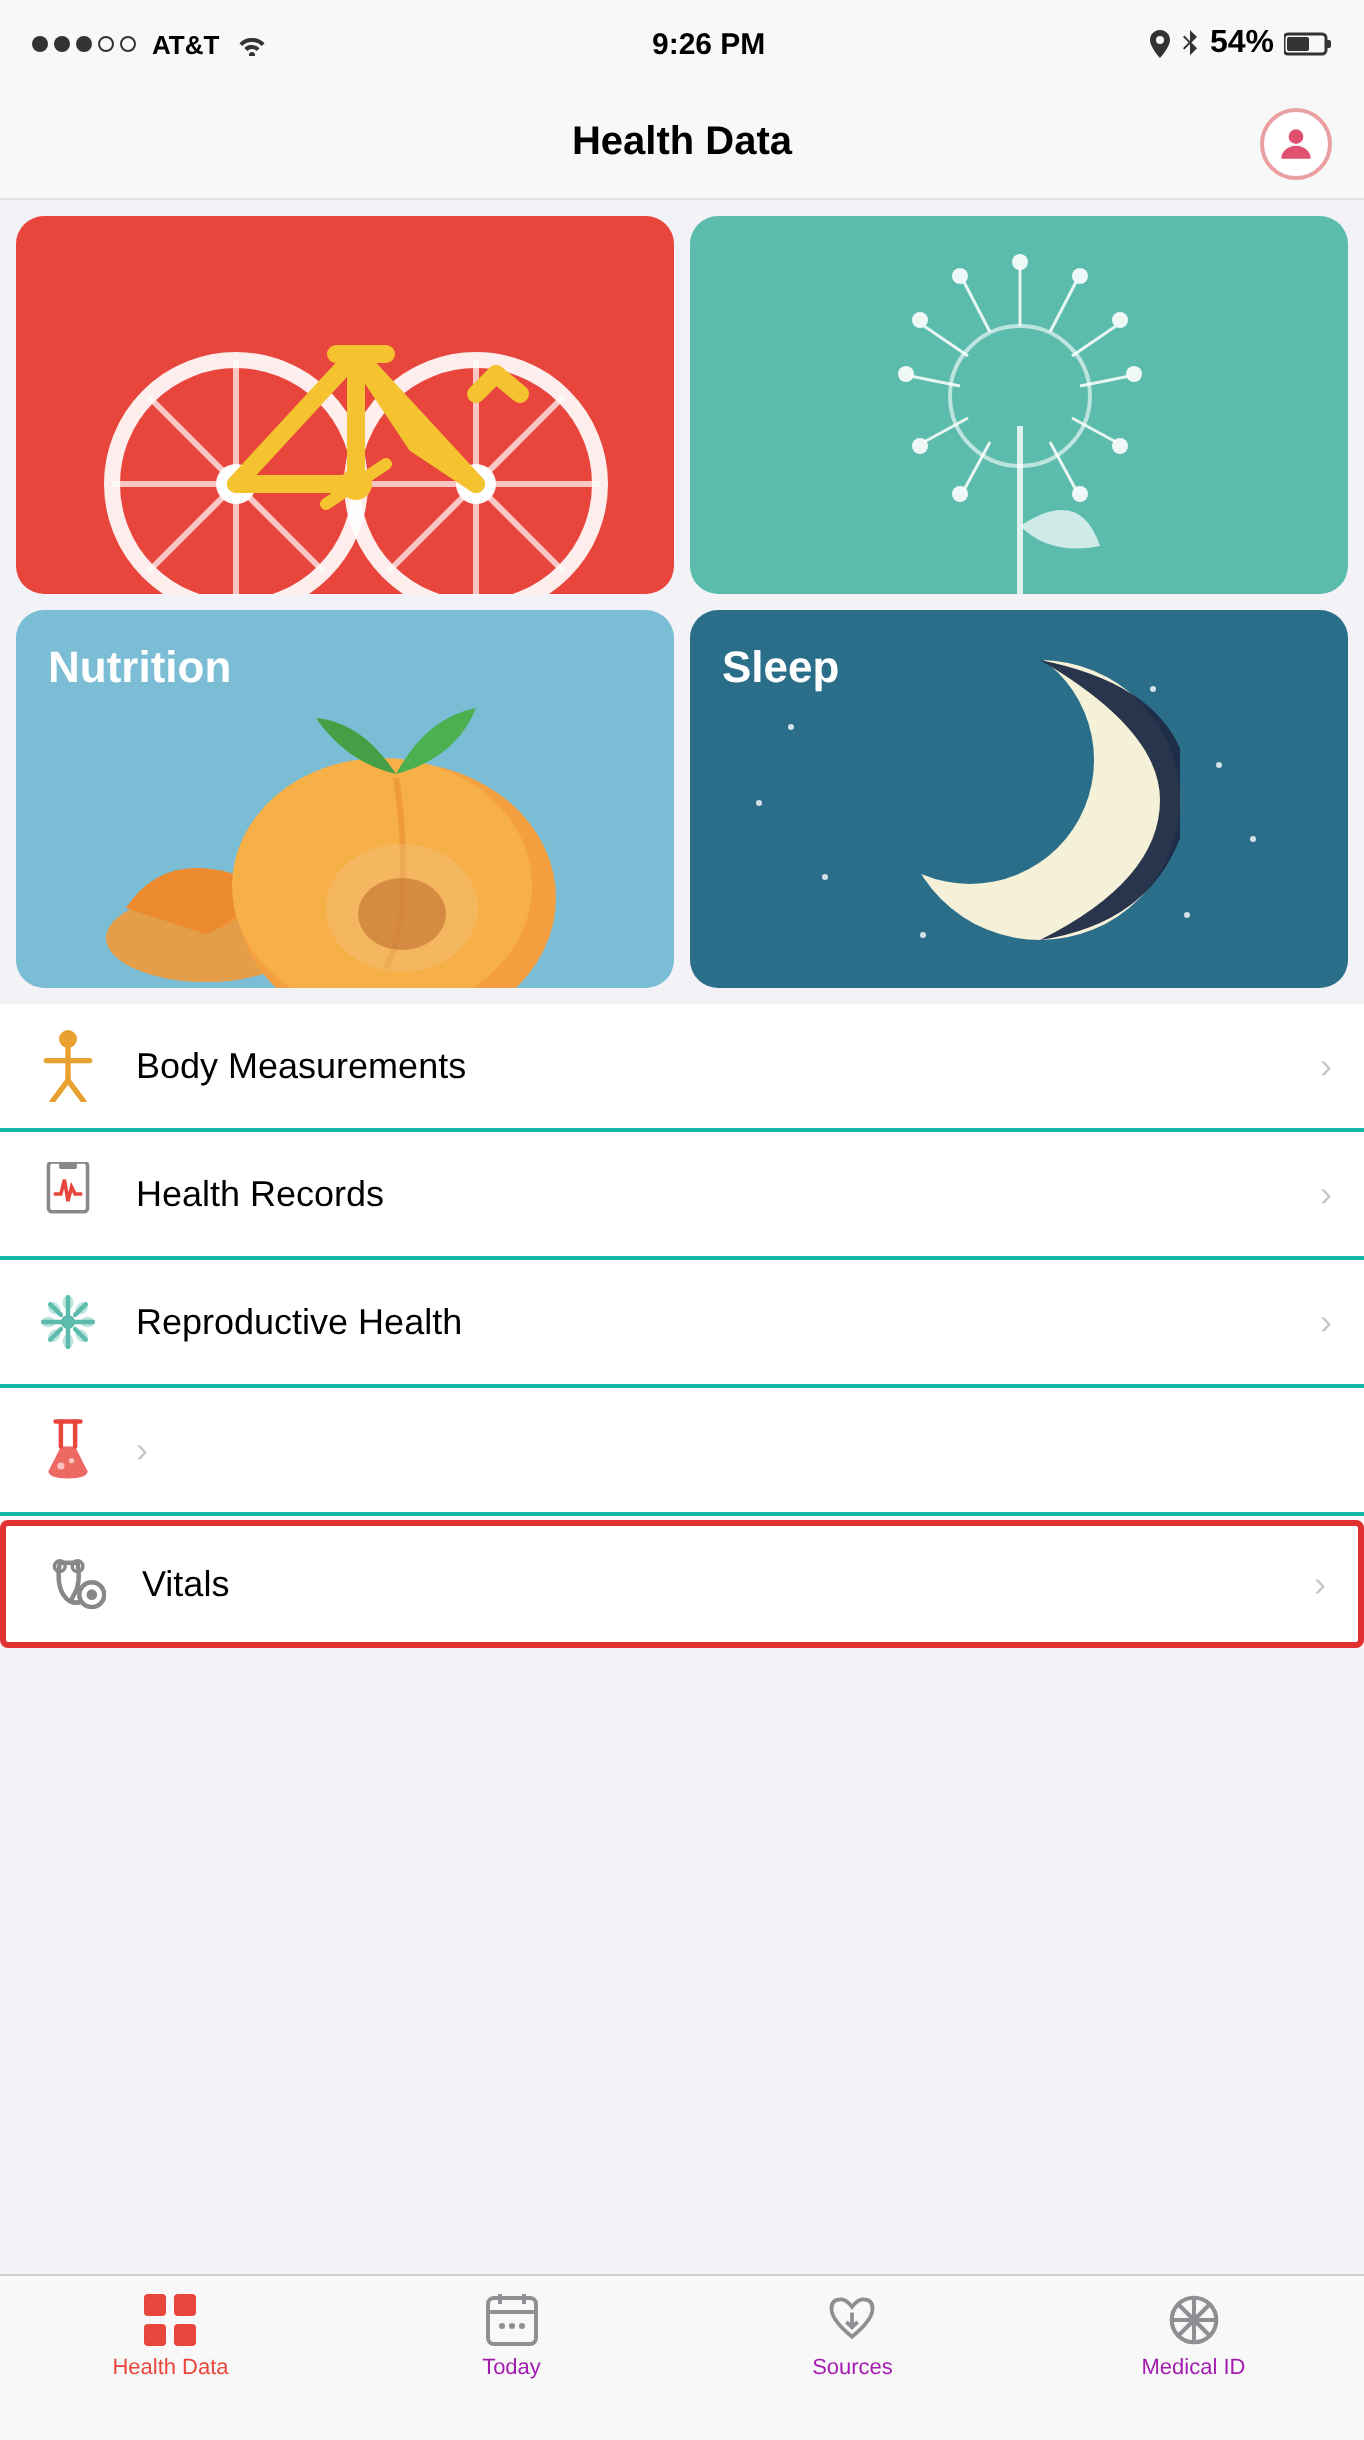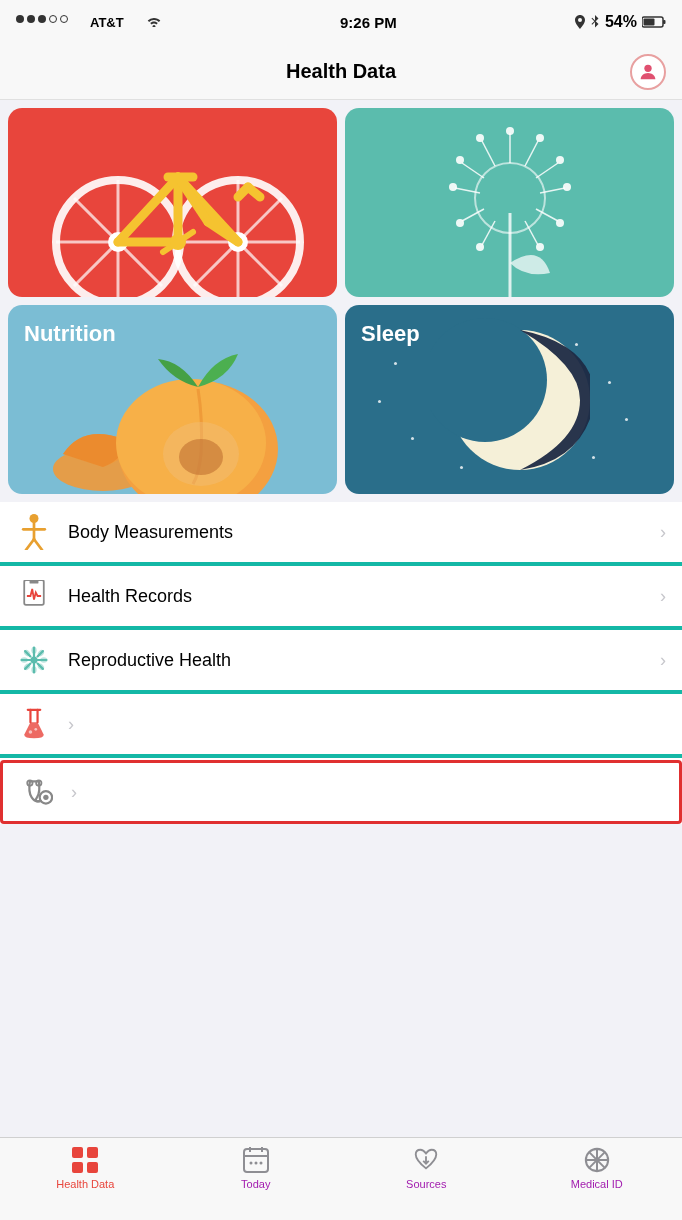--- a/index.html
+++ b/index.html
@@ -16,21 +16,21 @@
     .status-bar {
       height: 44px;
       background: #f8f8f8;
       display: flex;
       align-items: center;
       justify-content: space-between;
       padding: 0 16px;
       font-size: 13px;
       font-weight: 600;
     }
-    .status-left { display: flex; gap: 22px; }
+    .status-left { display: flex; align-items: center; gap: 8px; }
     .status-dots { display: flex; gap: 3px; }
     .dot { width: 8px; height: 8px; border-radius: 50%; }
     .dot-filled { background: #333; }
     .dot-empty { border: 1.5px solid #333; }
     .status-center { font-size: 15px; font-weight: 600; text-align: right; }
     .status-right { display: flex; align-items: center; gap: 5px; font-size: 16px; }
 
     
     .nav-bar {
       height: 56px;
@@ -159,21 +159,21 @@
     .list-container {
       background: #fff;
       margin: 0;
     }
 
     .list-item {
       display: flex;
       align-items: center;
       padding: 0 16px;
       height: 64px;
-      border-bottom: 4px solid #14b8a6;
+      border-bottom: 2px solid #14b8a6;
       cursor: pointer;
       position: relative;
       background: #fff;
     }
 
     .list-item.vitals-highlighted {
       border: 3px solid #e03030;
       margin: 2px 0;
       border-radius: 4px;
     }
@@ -513,20 +513,21 @@
 
         <circle cx="28" cy="24" r="7" fill="none" stroke="#888" stroke-width="2.5"></circle>
         <circle cx="28" cy="24" r="3" fill="#888"></circle>
         <path d="M10 6 Q8 18 12 24 Q16 30 22 28" fill="none" stroke="#888" stroke-width="2.5" stroke-linecap="round"></path>
         <path d="M20 6 Q22 18 18 24 Q14 30 22 28" fill="none" stroke="#888" stroke-width="2.5" stroke-linecap="round"></path>
         <line x1="10" y1="6" x2="20" y2="6" stroke="#888" stroke-width="2.5" stroke-linecap="round"></line>
         <circle cx="10" cy="8" r="3" fill="none" stroke="#888" stroke-width="2"></circle>
         <circle cx="20" cy="8" r="3" fill="none" stroke="#888" stroke-width="2"></circle>
       </svg>
     </div>
+    <span class="list-item-label">Vitals</span>
     <span class="list-item-chevron">›</span>
   </div>
 
 </div>
 
 <div class="tab-bar">
 
   <div class="tab-item tab-active">
     <div class="tab-icon">
       <svg width="28" height="28" viewBox="0 0 28 28" fill="#e8453c">

